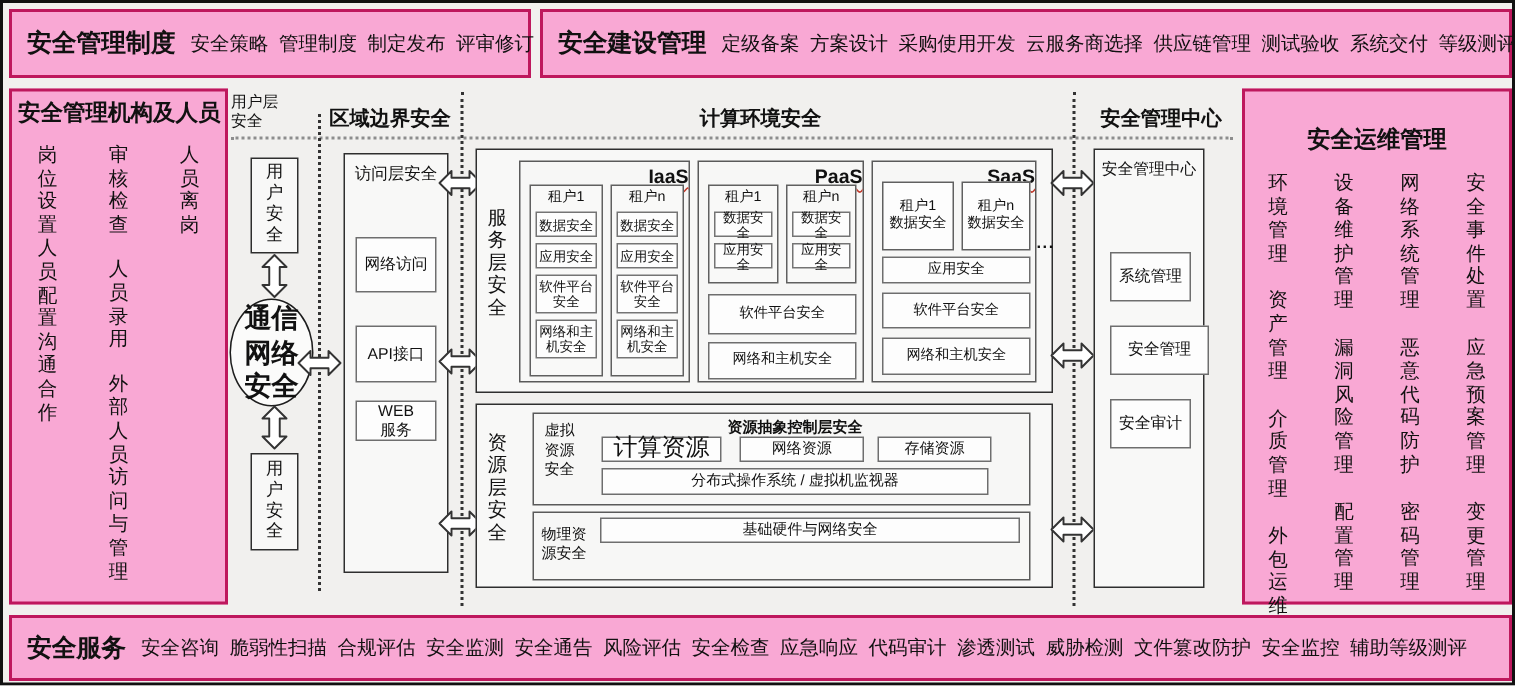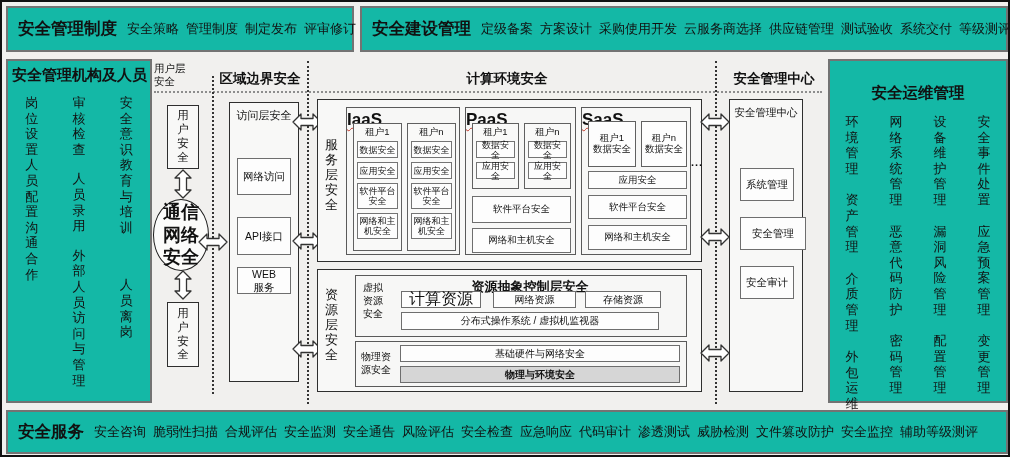--- a/index.html
+++ b/index.html
@@ -3,35 +3,35 @@
 <meta charset="utf-8">
 <style>
   html,body{margin:0;padding:0;background:#e8e8e6;}
   *{box-sizing:border-box;}
   #stage{
     position:relative;width:1010px;height:457px;background:#f1f0ee;
     border:2px solid #111;overflow:hidden;
     font-family:"Liberation Sans","DejaVu Sans",sans-serif;color:#111;
   }
   .abs{position:absolute;}
-  .panel{position:absolute;border:2px solid #737373;background:#14b8a6;}
+  .panel{position:absolute;border:2px solid #be185d;background:#f9a8d4;}
   .box{position:absolute;border:1px solid #2e2e2e;background:#f8f8f7;}
   .sub{position:absolute;border:1px solid #5a5a5a;background:#f7f7f6;}
   .sm{position:absolute;border:1px solid #6e6e6e;background:#fdfdfd;display:flex;align-items:center;justify-content:center;text-align:center;font-size:9.5px;line-height:1.15;padding:1px;}
   .rowbar{display:flex;align-items:center;height:100%;padding:0 0 0 10px;}
   .rowbar .t{font-weight:bold;font-size:16.5px;white-space:nowrap;margin-right:10px;}
   .rowbar .i{font-size:13px;white-space:nowrap;margin-right:7px;}
   .vtext{width:15px;font-size:13px;line-height:1.2;text-align:center;word-break:break-all;}
   .vcolwrap{display:flex;justify-content:space-around;align-items:flex-start;padding-top:10px;}
   .vcol{display:flex;flex-direction:column;align-items:center;}
   .hdr{font-weight:bold;font-size:13.5px;text-align:center;white-space:nowrap;}
   .preline{white-space:pre-line;}
   .dotv{position:absolute;width:0;border-left:2px dotted #333;}
   .doth{position:absolute;height:0;border-top:2px dotted #8d8d8d;}
-  .cloudtitle{font-weight:bold;font-size:17px;text-align:left;
+  .cloudtitle{font-weight:bold;font-size:13px;text-align:right;
     text-decoration-line:underline;text-decoration-style:wavy;
     text-decoration-color:var(--underline,#c22);text-decoration-thickness:1px;text-underline-offset:2px;}
   .tenant{position:absolute;border:1px solid #606060;background:#f9f9f8;display:flex;flex-direction:column;align-items:stretch;padding:2px 3px;gap:4px;}
   .tenant .tl{font-size:9.5px;text-align:center;line-height:1.2;flex:0 0 auto;}
   .tenant .sm2{border:1px solid #747474;background:#fdfdfd;display:flex;align-items:center;justify-content:center;text-align:center;font-size:9px;line-height:1.15;padding:1px;}
   .lbl{position:absolute;font-size:10.5px;line-height:1.3;}
   .arr{position:absolute;}
   .arr svg{display:block;width:100%;height:100%;}
   .ellipse{position:absolute;border:1.5px solid #1d1d1d;border-radius:50%;background:#fbfbfa;display:flex;align-items:center;justify-content:center;}
   .shaded{background:var(--shaded,#d6d6d6);}
@@ -71,44 +71,43 @@
         <div class="vtext">岗位设置</div>
         <div class="vtext">人员配置</div>
         <div class="vtext">沟通合作</div>
       </div>
       <div class="vcol" style="gap:14px;">
         <div class="vtext">审核检查</div>
         <div class="vtext">人员录用</div>
         <div class="vtext">外部人员访问与管理</div>
       </div>
       <div class="vcol" style="gap:42px;">
-        <div class="vtext">安全意识教育与培训</div>
         <div class="vtext">人员离岗</div>
       </div>
     </div>
   </div>
 
   <div class="panel" style="left:826px;top:57px;width:180px;height:344px;">
     <div style="font-weight:bold;font-size:15.5px;text-align:center;padding-top:22px;">安全运维管理</div>
     <div class="vcolwrap">
       <div class="vcol" style="gap:16px;">
         <div class="vtext">环境管理</div>
         <div class="vtext">资产管理</div>
         <div class="vtext">介质管理</div>
         <div class="vtext">外包运维</div>
       </div>
       <div class="vcol" style="gap:16px;">
+        <div class="vtext">设备维护管理</div>
+        <div class="vtext">漏洞风险管理</div>
+        <div class="vtext">配置管理</div>
+      </div>
+      <div class="vcol" style="gap:16px;">
         <div class="vtext">网络系统管理</div>
         <div class="vtext">恶意代码防护</div>
         <div class="vtext">密码管理</div>
-      </div>
-      <div class="vcol" style="gap:16px;">
-        <div class="vtext">设备维护管理</div>
-        <div class="vtext">漏洞风险管理</div>
-        <div class="vtext">配置管理</div>
       </div>
       <div class="vcol" style="gap:16px;">
         <div class="vtext">安全事件处置</div>
         <div class="vtext">应急预案管理</div>
         <div class="vtext">变更管理</div>
       </div>
     </div>
   </div>
 
   <div class="panel" style="left:4px;top:408px;width:1002px;height:44px;">
@@ -244,32 +243,31 @@
     <div class="abs" style="left:373px;top:56px;font-size:11px;font-weight:bold;letter-spacing:1px;">...</div>
   </div>
 
   <div class="box" style="left:315px;top:267px;width:385px;height:123px;">
     <div class="vtext" style="position:absolute;left:6px;top:18px;font-size:13px;line-height:1.15;">资源层安全</div>
 
     <div class="sub" style="left:37px;top:5px;width:332px;height:62px;">
       <div class="lbl preline" style="left:7px;top:5px;font-size:10px;">虚拟
 资源
 安全</div>
-      <div class="abs" style="left:45px;top:2px;width:258px;text-align:center;font-size:13px;font-weight:bold;">资源抽象控制层安全</div>
+      <div class="abs" style="left:45px;top:2px;width:258px;text-align:center;font-size:10px;font-weight:bold;">资源抽象控制层安全</div>
       <div class="sm" style="left:45px;top:15px;width:80px;height:17px;font-size:16px;">计算资源</div>
       <div class="sm" style="left:137px;top:15px;width:83px;height:17px;font-size:10px;">网络资源</div>
       <div class="sm" style="left:229px;top:15px;width:76px;height:17px;font-size:10px;">存储资源</div>
       <div class="sm" style="left:45px;top:36px;width:258px;height:18px;font-size:10px;">分布式操作系统 / 虚拟机监视器</div>
     </div>
 
     <div class="sub" style="left:37px;top:71px;width:332px;height:46px;">
       <div class="lbl preline" style="left:5px;top:8px;font-size:10px;">物理资
 源安全</div>
       <div class="sm" style="left:44px;top:3px;width:280px;height:17px;font-size:10px;">基础硬件与网络安全</div>
-      <div class="sm shaded" style="left:44px;top:24px;width:280px;height:17px;font-size:10px;font-weight:bold;">物理与环境安全</div>
     </div>
   </div>
 
   <div class="arr arr-h" style="left:698px;top:109px;width:30px;height:22px;">
       <svg viewBox="0 0 30 22" xmlns="http://www.w3.org/2000/svg">
         <path d="M1,11 L9,3 L9,7.5 L21,7.5 L21,3 L29,11 L21,19 L21,14.5 L9,14.5 L9,19 Z" fill="#fff" stroke="#333" stroke-width="1.3" stroke-linejoin="round"></path>
       </svg>
     </div>
   <div class="arr arr-h" style="left:698px;top:224px;width:30px;height:22px;">
       <svg viewBox="0 0 30 22" xmlns="http://www.w3.org/2000/svg">

